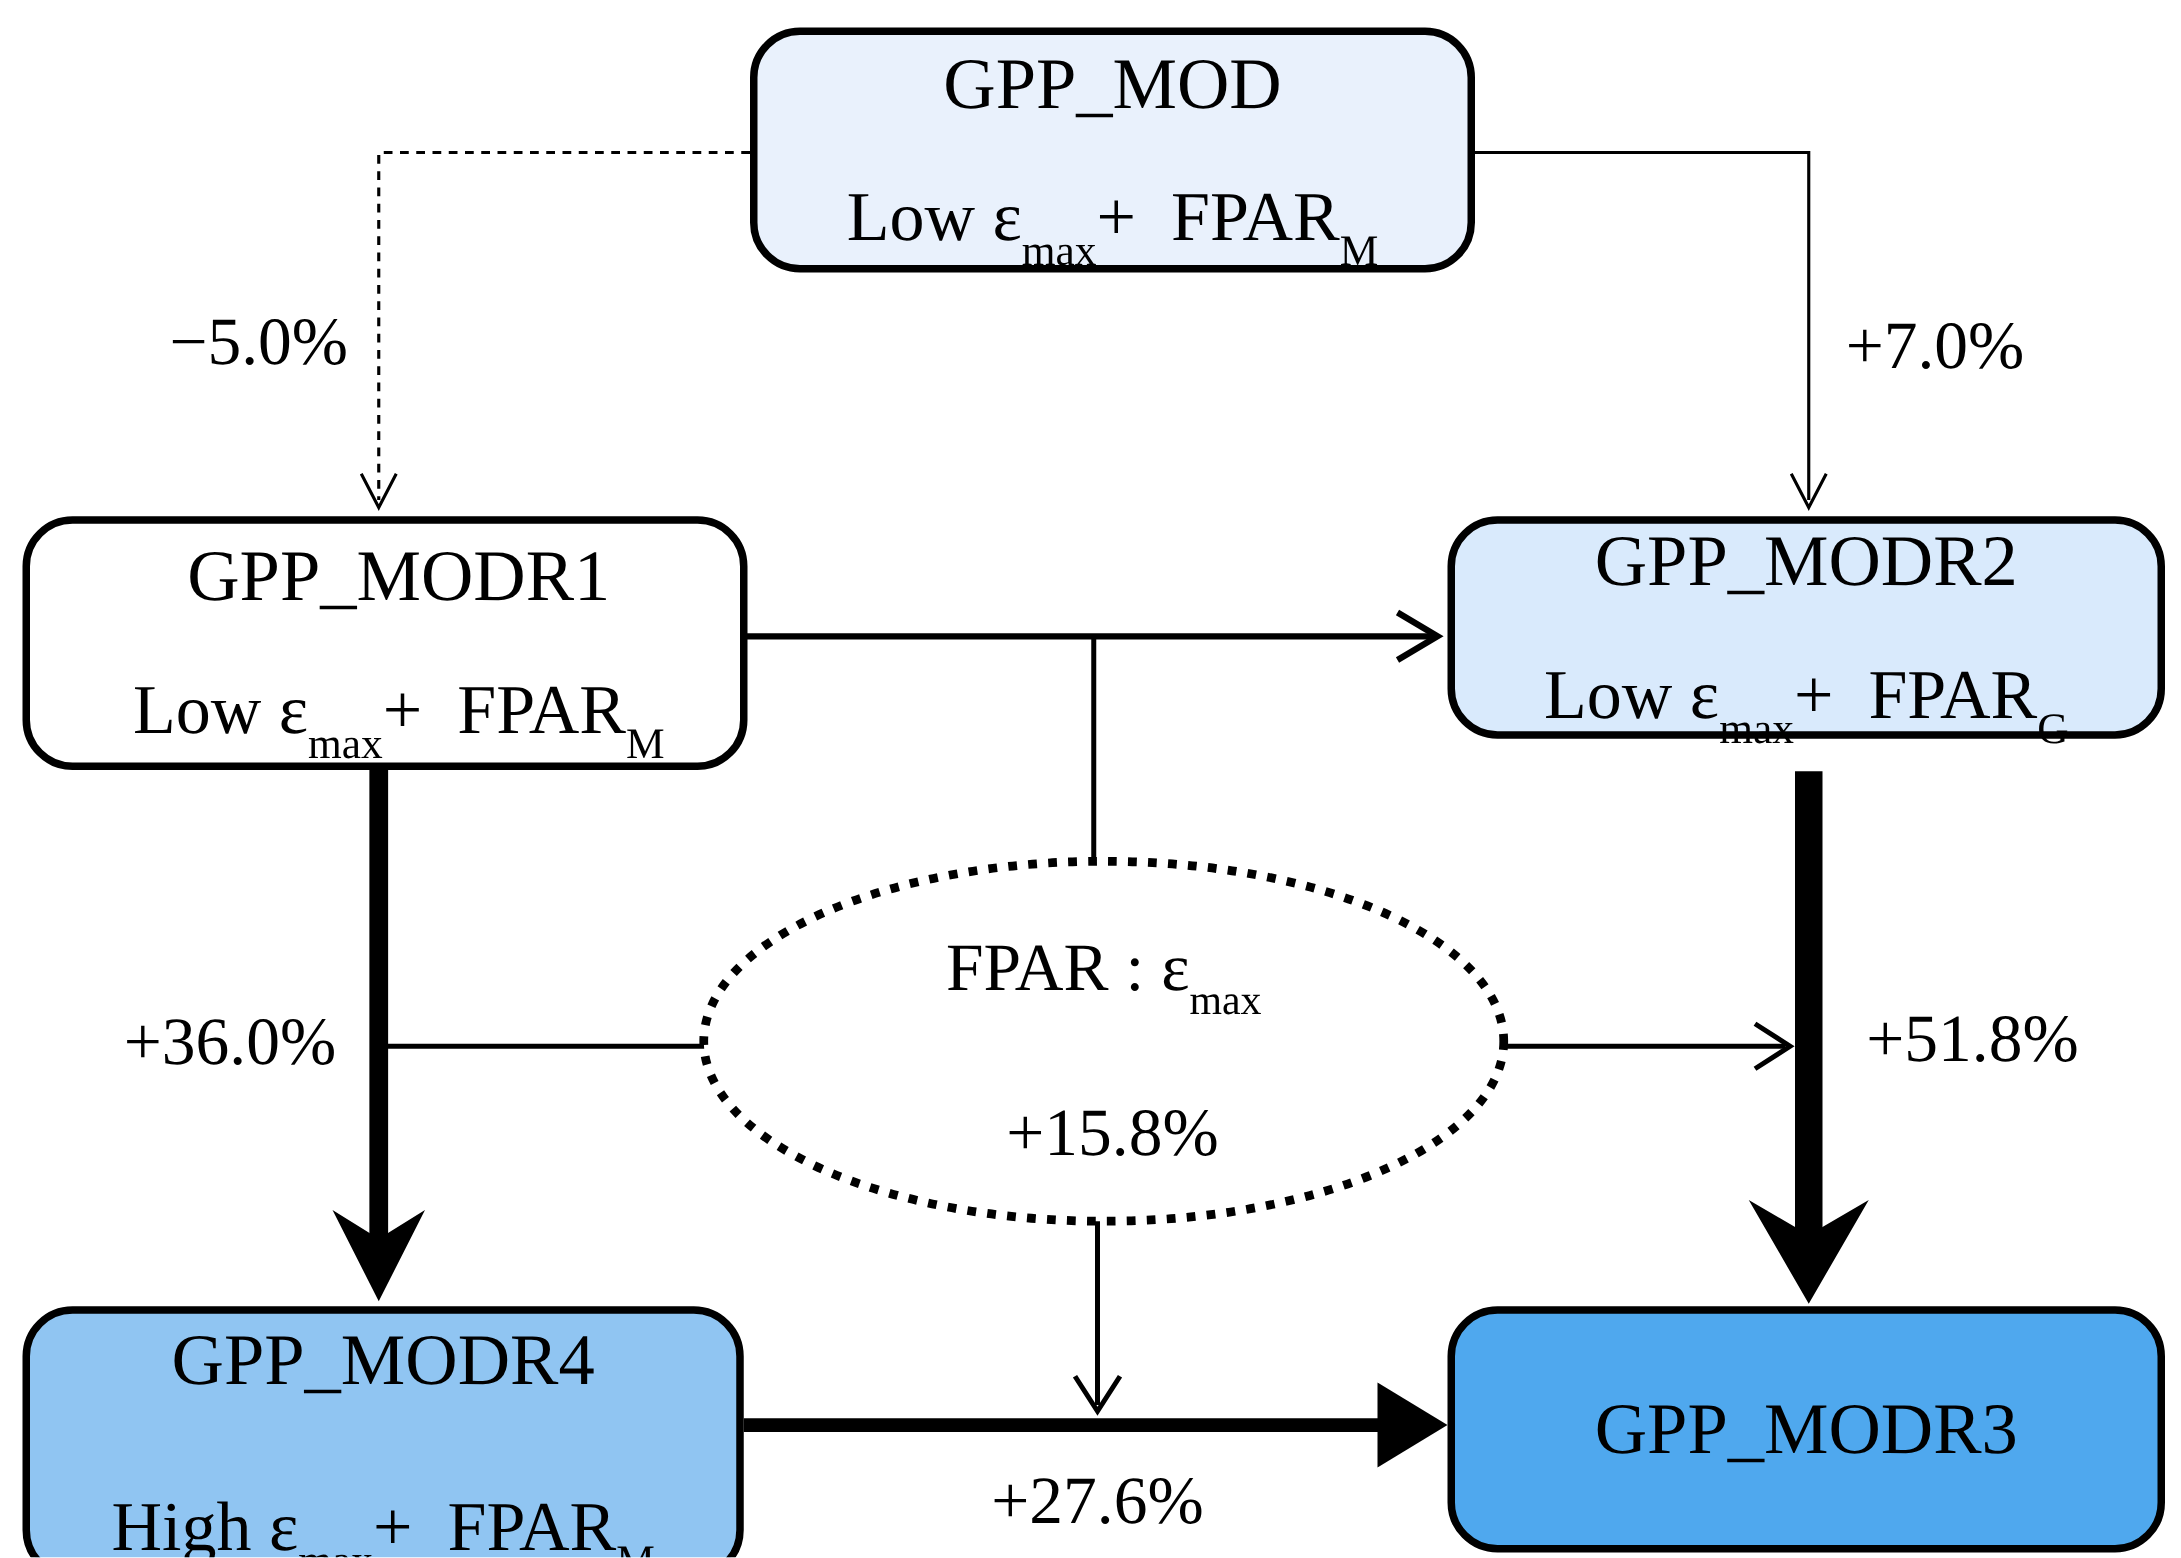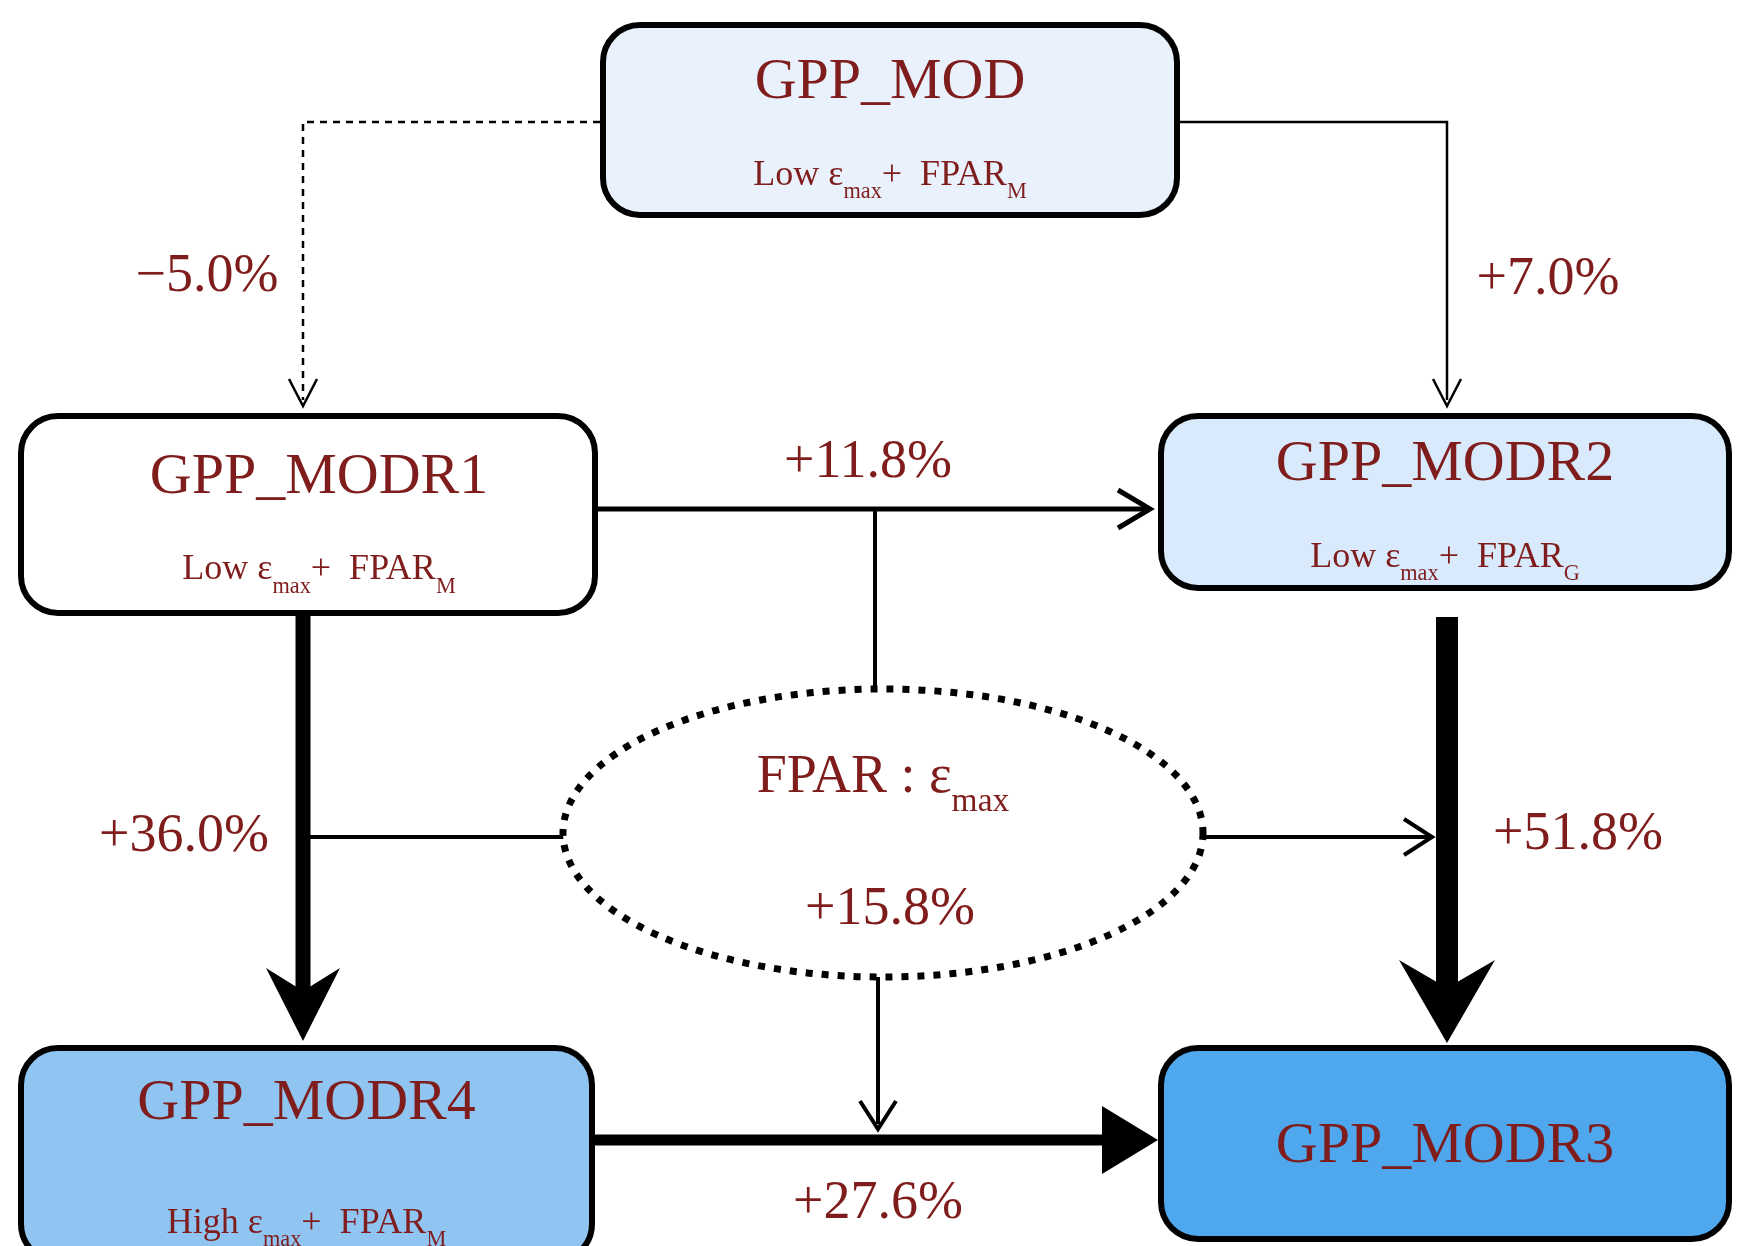--- a/index.html
+++ b/index.html
@@ -2,21 +2,21 @@
 <html><head>
 <meta charset="utf-8">
 <style>
   html, body { margin: 0; padding: 0; background: #ffffff; }
   .stage {
     position: relative;
     width: 1745px;
     height: 1246px;
     background: #ffffff;
     font-family: "Liberation Serif", "DejaVu Serif", serif;
-    color: #7f1d1d;
+    color: #000000;
     overflow: hidden;
   }
   .arrows { position: absolute; left: 0; top: 0; }
   .node {
     position: absolute;
     box-sizing: border-box;
     border: 6px solid #000000;
     border-radius: 40px;
     display: flex;
     flex-direction: column;
@@ -24,21 +24,21 @@
     justify-content: center;
     text-align: center;
     line-height: 1.22;
     padding: 6px 10px;
   }
   .node-title {
     font-size: 58px;
     white-space: pre;
   }
   .node-formula {
-    font-size: 36px;
+    font-size: 56px;
     white-space: pre;
     margin-top: 37px;
   }
   .node-formula sub, .ellipse-title sub {
     font-size: 0.62em;
     line-height: 0;
     position: relative;
     bottom: -0.22em;
   }
   .edge-label {
@@ -135,21 +135,20 @@
     <div class="node-title">GPP_MODR4</div>
     <div class="node-formula"><span>High ε</span><sub>max</sub><span>+  FPAR</span><sub>M</sub></div>
   </div>
 
   <div class="node" id="node-gpp-modr3" style="background-color: rgb(79, 168, 238);">
     <div class="node-title">GPP_MODR3</div>
   </div>
 
   <div class="edge-label" style="left:207px; top:273px;">−5.0%</div>
   <div class="edge-label" style="left:1548px; top:276px;">+7.0%</div>
-  <div class="edge-label" style="left:868px; top:459px;">+11.8%</div>
   <div class="edge-label" style="left:184px; top:833px;">+36.0%</div>
   <div class="edge-label" style="left:1578px; top:831px;">+51.8%</div>
   <div class="edge-label" style="left:878px; top:1200px;">+27.6%</div>
 
   <div class="ellipse-title" style="left:883px; top:774px;"><span>FPAR : ε</span><sub>max</sub></div>
   <div class="ellipse-title" style="left:890px; top:906px;text-align:center;">+15.8%</div>
 
 </div>
 
 </body></html>

